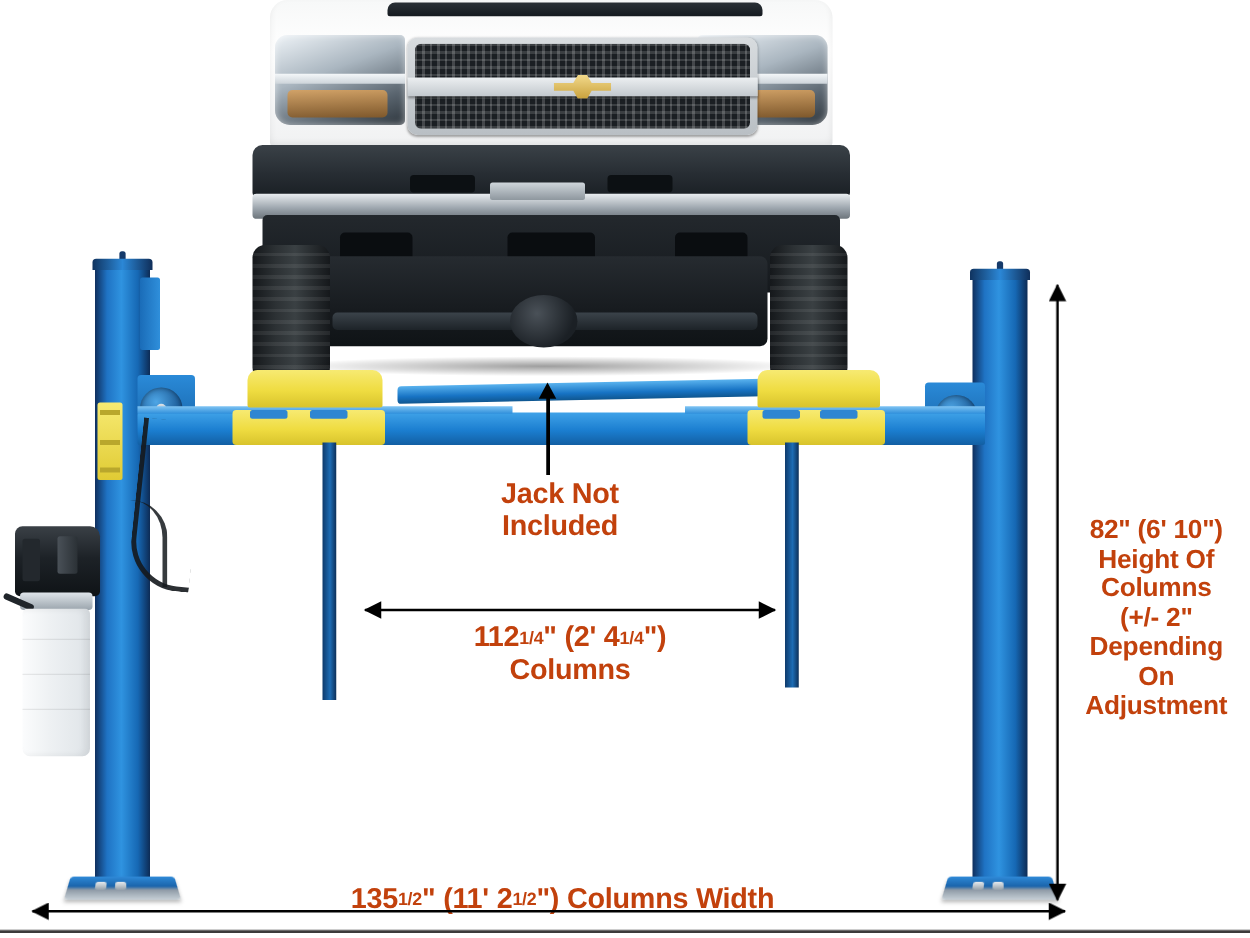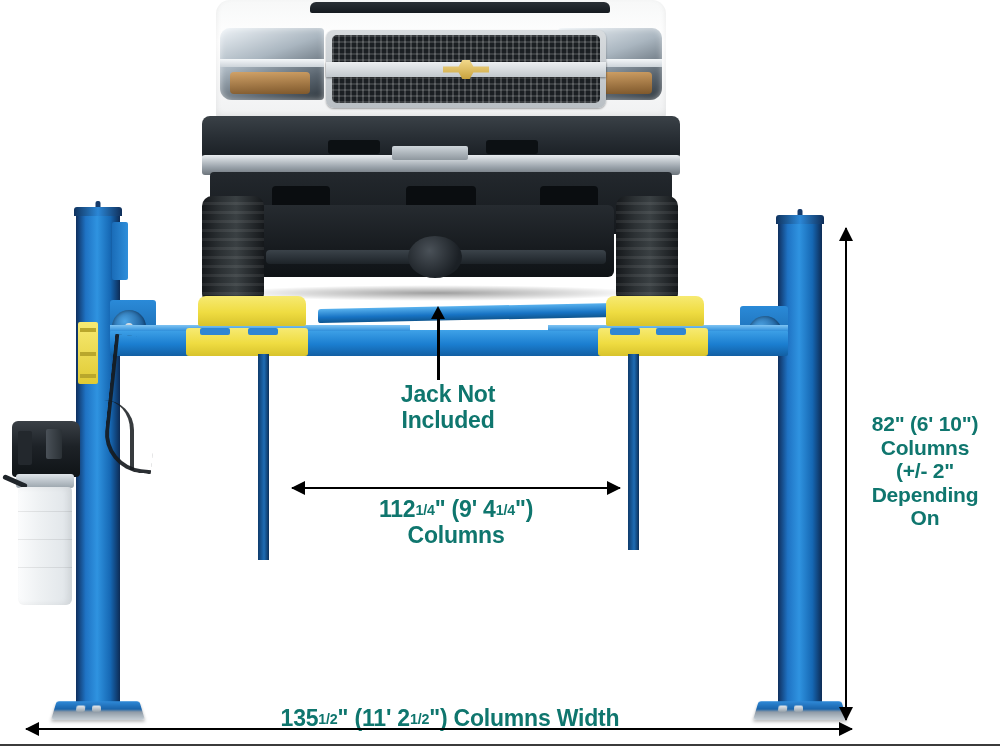--- a/index.html
+++ b/index.html
@@ -280,21 +280,21 @@
     border-radius: 4px 4px 6px 6px;
     box-shadow: inset -4px 0 6px rgba(0,0,0,.07);
   }
   .res-rib {
     position: absolute; left: 0; right: 0; height: 1px; background: rgba(0,0,0,.08);
   }
 
   
   .dim-label {
     position: absolute;
-    color: #0f766e;
+    color: #c2410c;
     font-weight: bold;
     text-align: center;
     line-height: 1.12;
     letter-spacing: -0.2px;
     font-family: "Liberation Sans", sans-serif;
   }
   .frac { display: inline-block; font-size: .62em; vertical-align: .16em; }
   .frac sup, .frac sub { font-size: 1em; vertical-align: baseline; }
 
   .arrow-h { position: absolute; height: 2px; background: #000; }
@@ -448,31 +448,33 @@
   <div class="arrow-up-single" style="left:437px; top:318px; height:62px;"></div>
   <div class="dim-label" style="left:348px; top:382px; width:200px; font-size:23px;">
     <div>Jack Not</div>
     <div>Included</div>
   </div>
 
   <div class="arrow-h" style="left:292px; top:487px; width:328px;"></div>
   <div class="dim-label" style="left:306px; top:497px; width:300px; font-size:23px;">
     <div>
       <span>112</span><span class="frac"><sup>1</sup>/<sub>4</sub></span><span>"</span>
-      <span>(9' 4</span><span class="frac"><sup>1</sup>/<sub>4</sub></span><span>")</span>
+      <span>(2' 4</span><span class="frac"><sup>1</sup>/<sub>4</sub></span><span>")</span>
     </div>
     <div>Columns</div>
   </div>
 
   <div class="arrow-v" style="left:845px; top:228px; height:492px;"></div>
   <div class="dim-label" style="left:856px; top:412px; width:138px; font-size:21px;">
     <div>82" (6' 10")</div>
+    <div>Height Of</div>
     <div>Columns</div>
     <div>(+/- 2"</div>
     <div>Depending On</div>
+    <div>Adjustment</div>
   </div>
 
   <div class="dim-label" style="left:240px; top:706px; width:420px; font-size:23px;">
     <div>
       <span>135</span><span class="frac"><sup>1</sup>/<sub>2</sub></span><span>"</span>
       <span>(11' 2</span><span class="frac"><sup>1</sup>/<sub>2</sub></span><span>")</span>
       <span>Columns Width</span>
     </div>
   </div>
 

